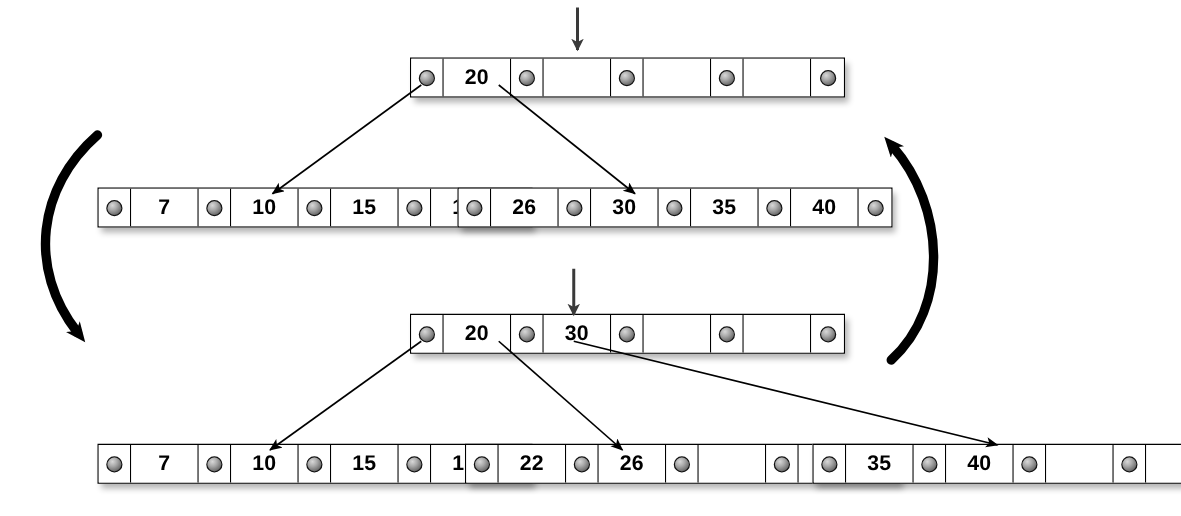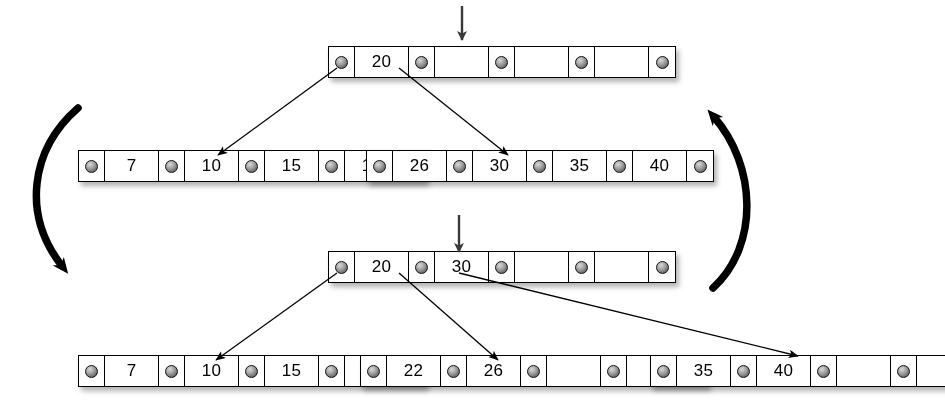--- a/index.html
+++ b/index.html
@@ -12,20 +12,21 @@
     background: #ffffff;
     font-family: "Liberation Sans", sans-serif;
     overflow: hidden;
     position: relative;
   }
   #stage {
     position: absolute;
     left: 0; top: 0;
     width: 945px;
     height: 331px;
+    font-weight: bold;
   }
   
   .node {
     position: absolute;
     display: flex;
     box-sizing: border-box;
     border: 1.6px solid #000000;
     background: #ffffff;
     height: 32px;
     box-shadow: 3px 4px 5px rgba(0,0,0,0.30);
@@ -229,21 +230,21 @@
     <div class="cell key">15</div>
     <div class="cell ptr">
       <span class="bullet"></span>
     </div>
     <div class="cell key">18</div>
     <div class="cell ptr">
       <span class="bullet"></span>
     </div>
   </div>
 
-  <div class="node" style="left:360px; top:355px;">
+  <div class="node" style="left:372px; top:355px;">
     <div class="cell ptr">
       <span class="bullet"></span>
     </div>
     <div class="cell key">22</div>
     <div class="cell ptr">
       <span class="bullet"></span>
     </div>
     <div class="cell key">26</div>
     <div class="cell ptr">
       <span class="bullet"></span>

